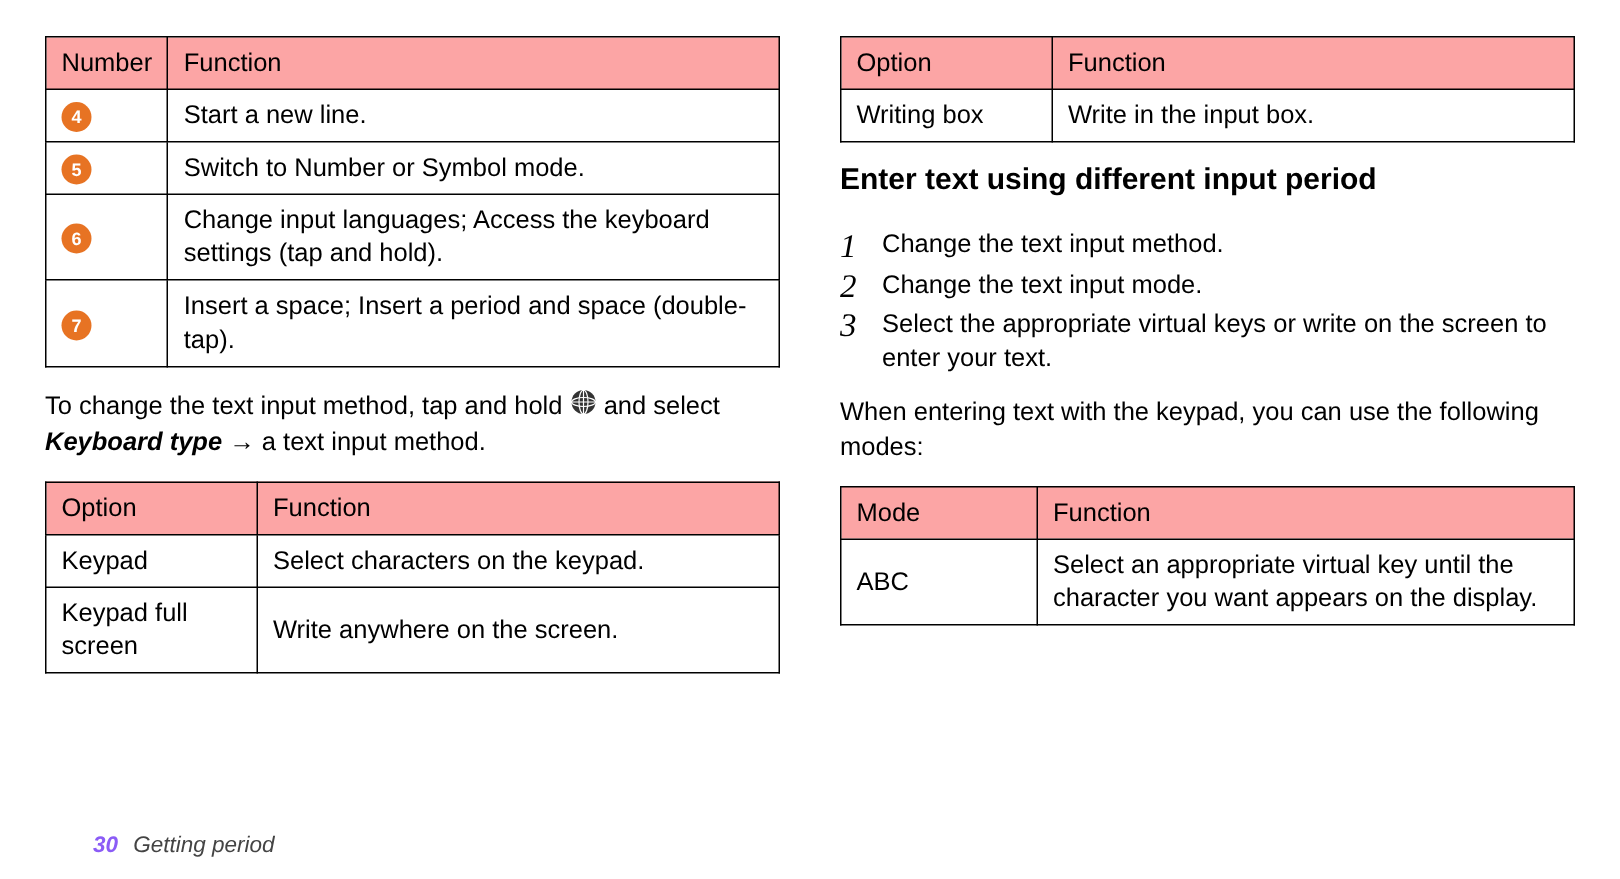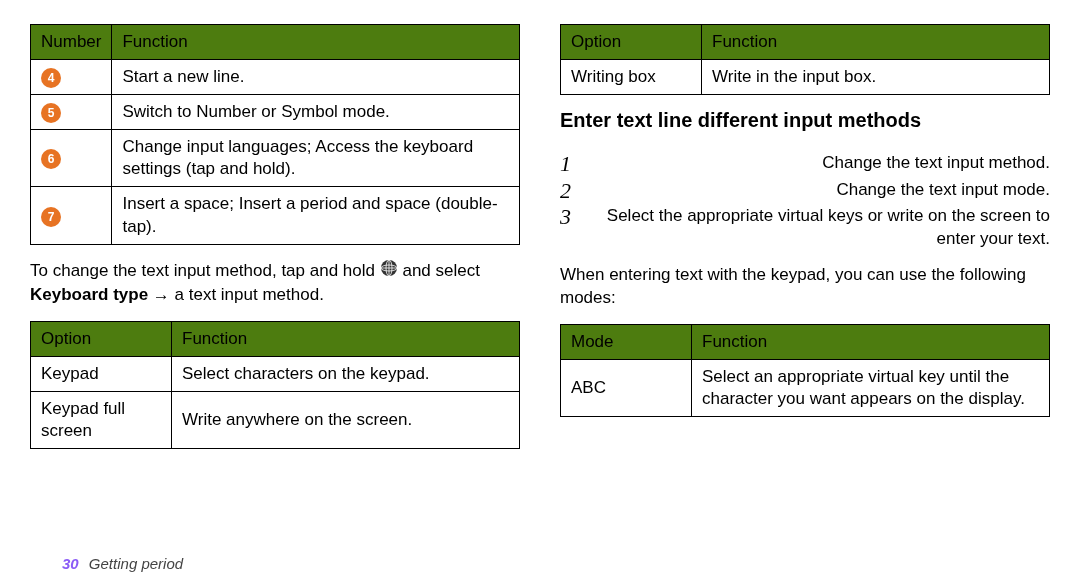--- a/index.html
+++ b/index.html
@@ -32,21 +32,21 @@
     line-height: 1.3;
   }
   table.tbl th, table.tbl td {
     border: 1px solid #000;
     padding: 6px 10px;
     text-align: left;
     vertical-align: middle;
     font-weight: normal;
   }
   table.tbl .hdr td, table.tbl .hdr th {
-    background: #4d7c0f;
+    background: #fca5a5;
     font-weight: normal;
   }
   .numcell {
     width: 60px;
     text-align: center;
   }
   .circ {
     display: inline-flex;
     align-items: center;
     justify-content: center;
@@ -57,37 +57,36 @@
     color: #fff;
     font-size: 12px;
     font-weight: bold;
     line-height: 20px;
   }
   .para {
     font-size: 17px;
     line-height: 1.35;
     margin: 14px 0;
   }
-  .bold { font-weight: bold; }
+  .bold { font-weight: bold; font-style: italic; }
   .globe {
     display: inline-block;
     vertical-align: middle;
   }
   .h2 {
     font-size: 20px;
     font-weight: bold;
     margin: 14px 0 8px 0;
   }
   ol.steps {
     list-style: none;
     padding: 0;
     margin: 20px 0 10px 0;
     counter-reset: step;
     font-size: 17px;
-    text-align: right;
   }
   ol.steps > li {
     counter-increment: step;
     position: relative;
     padding-left: 28px;
     margin-bottom: 4px;
     line-height: 1.32;
   }
   ol.steps > li::before {
     content: counter(step);
@@ -187,21 +186,21 @@
         <td class="optcol">Option</td>
         <td>Function</td>
       </tr>
       <tr>
         <td>Writing box</td>
         <td>Write in the input box.</td>
       </tr>
     </tbody>
       </table>
 
-    <div class="h2">Enter text line different input methods</div>
+    <div class="h2">Enter text using different input period</div>
 
     <ol class="steps">
       <li>Change the text input method.</li>
       <li>Change the text input mode.</li>
       <li>Select the appropriate virtual keys or write on the screen to enter your text.</li>
     </ol>
 
     <p class="para">When entering text with the keypad, you can use the following modes:</p>
 
     <table class="tbl">

